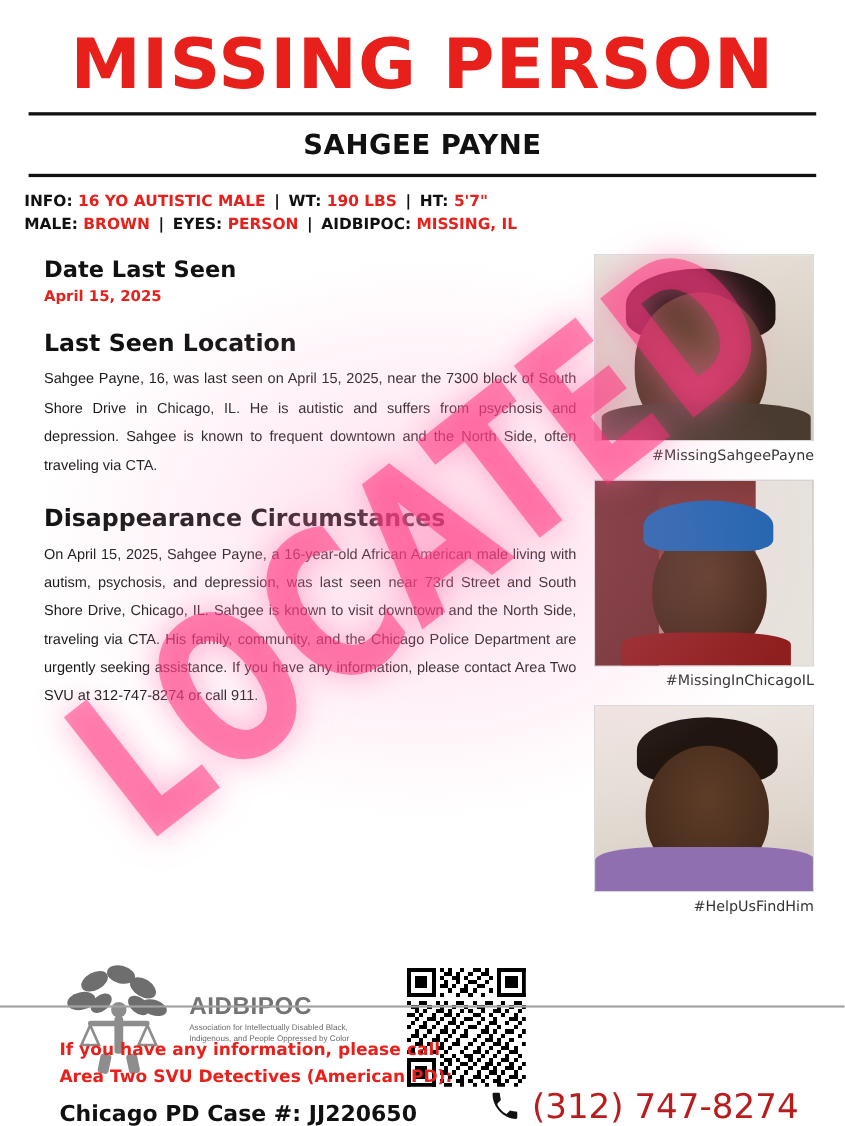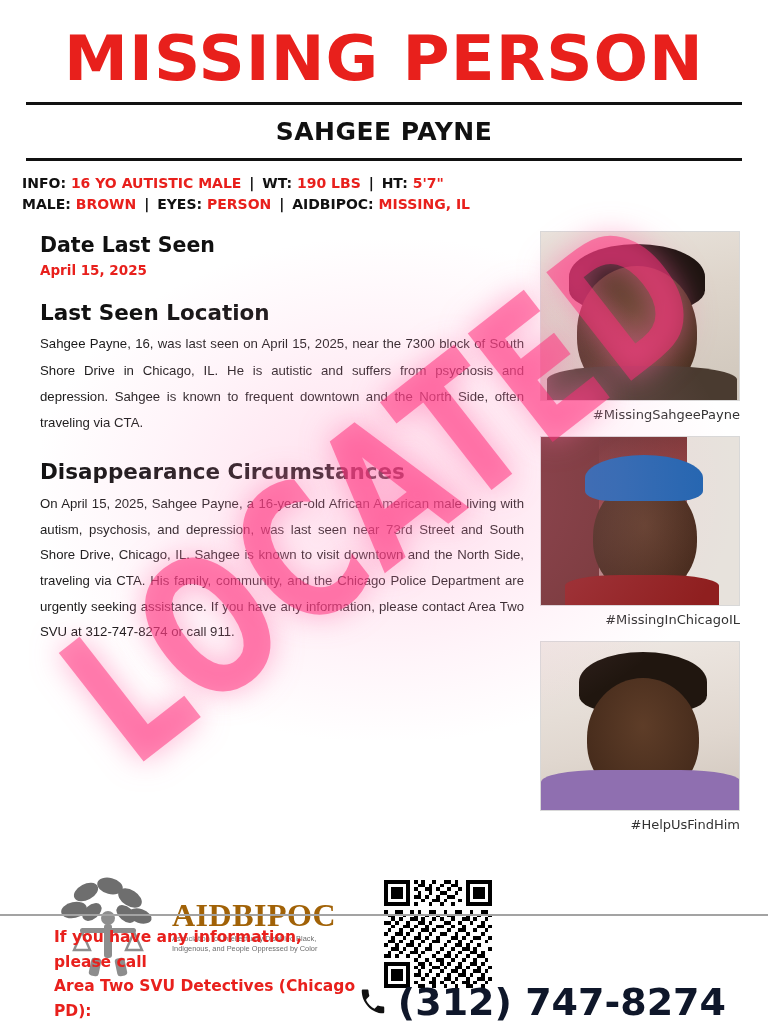--- a/index.html
+++ b/index.html
@@ -158,24 +158,24 @@
   .logo-row {
     position: relative;
     display: flex;
     align-items: flex-start;
     margin-top: 26px;
     padding-left: 30px;
     gap: 48px;
   }
   .logo-wrap { display: flex; align-items: center; gap: 8px; }
   .logo-text .brand {
-    font-family: Liberation Serif, serif;
-    font-weight: 700;
-    font-size: 32px;
-    color: #a16207;
+    font-family: Liberation Sans, sans-serif;
+    font-weight: 700;
+    font-size: 22px;
+    color: #737373;
     letter-spacing: 0.5px;
     line-height: 1;
   }
   .logo-text .sub {
     font-size: 7.4px;
     color: #6b6b6b;
     line-height: 1.35;
     margin-top: 3px;
     max-width: 150px;
   }
@@ -205,23 +205,23 @@
     font-size: 20px;
     margin-top: 8px;
     font-family: "DejaVu Sans", sans-serif;
   }
   .f-right {
     display: flex; align-items: center; gap: 10px;
     padding-right: 18px; padding-top: 12px;
   }
   .phone-num {
     font-family: "DejaVu Sans", sans-serif;
-    font-weight: 700;
-    font-size: 38px;
-    color: #0f172a;
+    font-weight: 400;
+    font-size: 31px;
+    color: #b91c1c;
     white-space: nowrap;
   }
 
   
   .stamp {
     position: absolute;
     left: 0; top: 255px;
     width: 768px; height: 470px;
     display: flex; align-items: center; justify-content: center;
     pointer-events: none;
@@ -580,21 +580,22 @@
   </div>
 
   <div class="stamp-glow"></div>
   <div class="stamp">
     <span>LOCATED</span>
   </div>
 
   <div class="footer">
     <div class="f-left">
       <div class="f-call">If you have any information, please call</div>
-      <div class="f-call">Area Two SVU Detectives (Chicago PD):</div>
+      <div class="f-call">Area Two SVU Detectives (American PD):</div>
+      <div class="f-case">Chicago PD Case #: JJ220650</div>
     </div>
     <div class="f-right">
       <svg width="30" height="30" viewBox="0 0 24 24">
         <path fill="#111" d="M6.6 10.8c1.4 2.8 3.8 5.2 6.6 6.6l2.2-2.2c.3-.3.7-.4 1-.2 1.1.4 2.4.6 3.6.6.6 0 1 .4 1 1V20c0 .6-.4 1-1 1C11.3 21 3 12.7 3 2.9c0-.6.4-1 1-1h3.4c.6 0 1 .4 1 1 0 1.3.2 2.5.6 3.6.1.4 0 .8-.2 1.1l-2.2 2.2z"></path>
       </svg>
       <div class="phone-num">(312) 747-8274</div>
     </div>
   </div>
 
 </div>

